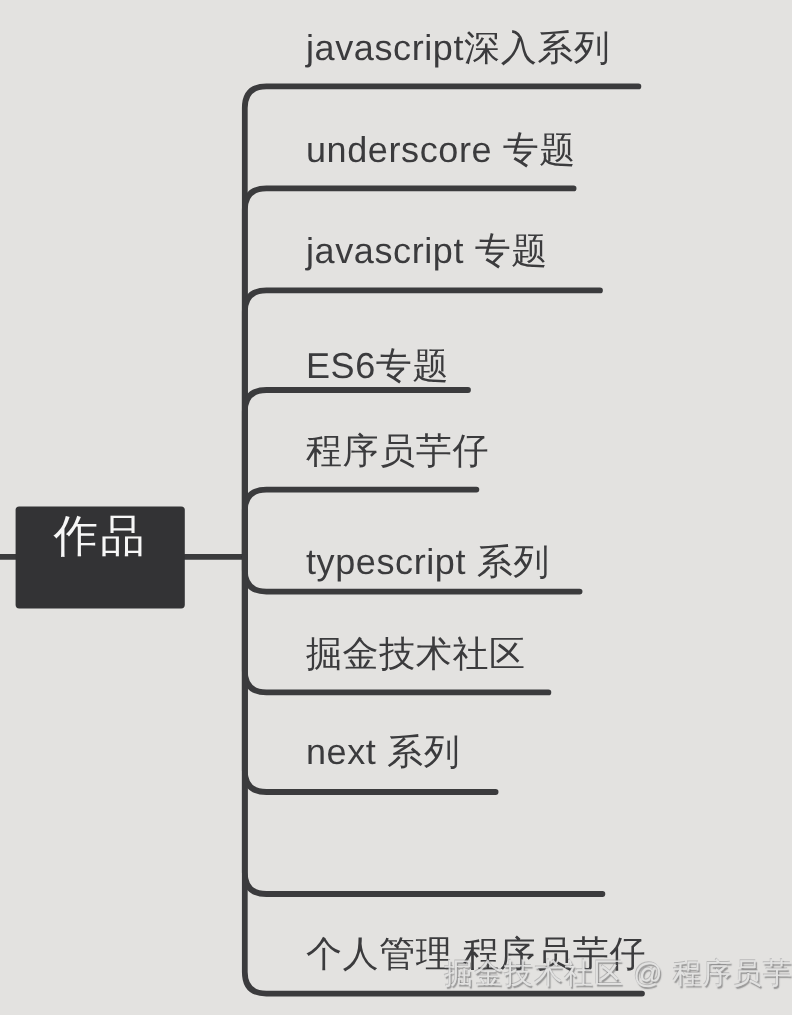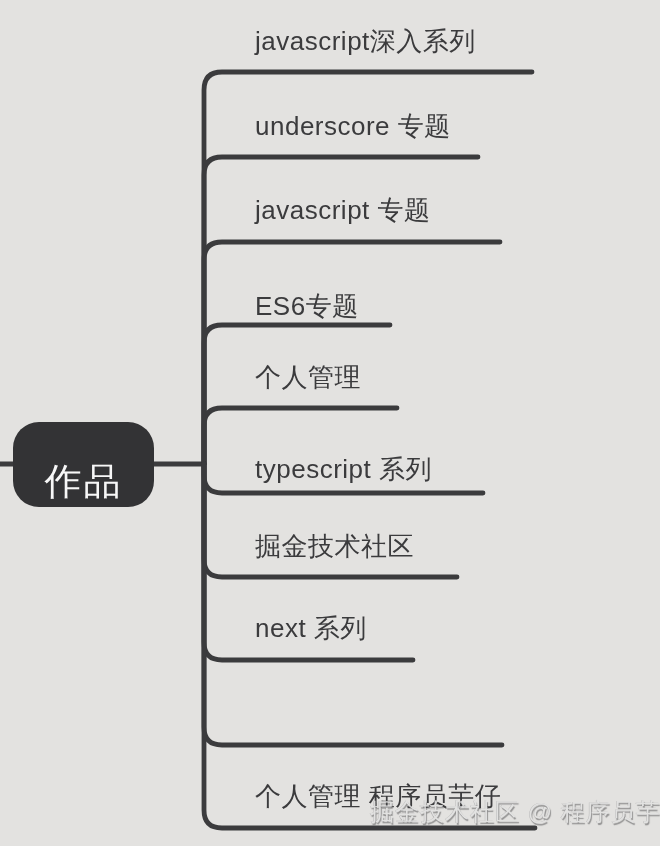--- a/index.html
+++ b/index.html
@@ -29,33 +29,33 @@
     stroke: var(--ink);
     stroke-width: 4.8;
     stroke-linecap: round;
     stroke-linejoin: round;
   }
   .branch-label {
     position: absolute;
     left: 255px;
     height: 40px;
     line-height: 40px;
-    font-size: 26px;
+    font-size: 30px;
     color: var(--ink);
     white-space: nowrap;
     letter-spacing: 0.5px;
   }
   .root-node {
     position: absolute;
     left: 13px; top: 422px;
     width: 141px; height: 85px;
     background: var(--nodeBg);
-    border-radius: 26px;
+    border-radius: 3px;
     display: flex;
-    align-items: flex-end;
+    align-items: flex-start;
     justify-content: center;
   }
   .root-node .root-label {
     color: var(--nodeText);
     font-size: 37px;
     letter-spacing: 2px;
     font-weight: 500;
   }
   .watermark {
     position: absolute;
@@ -91,21 +91,21 @@
   </svg>
 
   <div class="root-node">
     <span class="root-label">作品</span>
   </div>
 
   <div class="branch-label" style="top:21px">javascript深入系列</div>
   <div class="branch-label" style="top:106px">underscore 专题</div>
   <div class="branch-label" style="top:190px">javascript 专题</div>
   <div class="branch-label" style="top:286px">ES6专题</div>
-  <div class="branch-label" style="top:357px">个人管理</div>
+  <div class="branch-label" style="top:357px">程序员芋仔</div>
   <div class="branch-label" style="top:449px">typescript 系列</div>
   <div class="branch-label" style="top:526px">掘金技术社区</div>
   <div class="branch-label" style="top:608px">next 系列</div>
   <div class="branch-label" style="top:776px">个人管理 程序员芋仔</div>
 
   <div class="watermark">掘金技术社区 @ 程序员芋仔</div>
 
 </div>
 
 </body></html>

